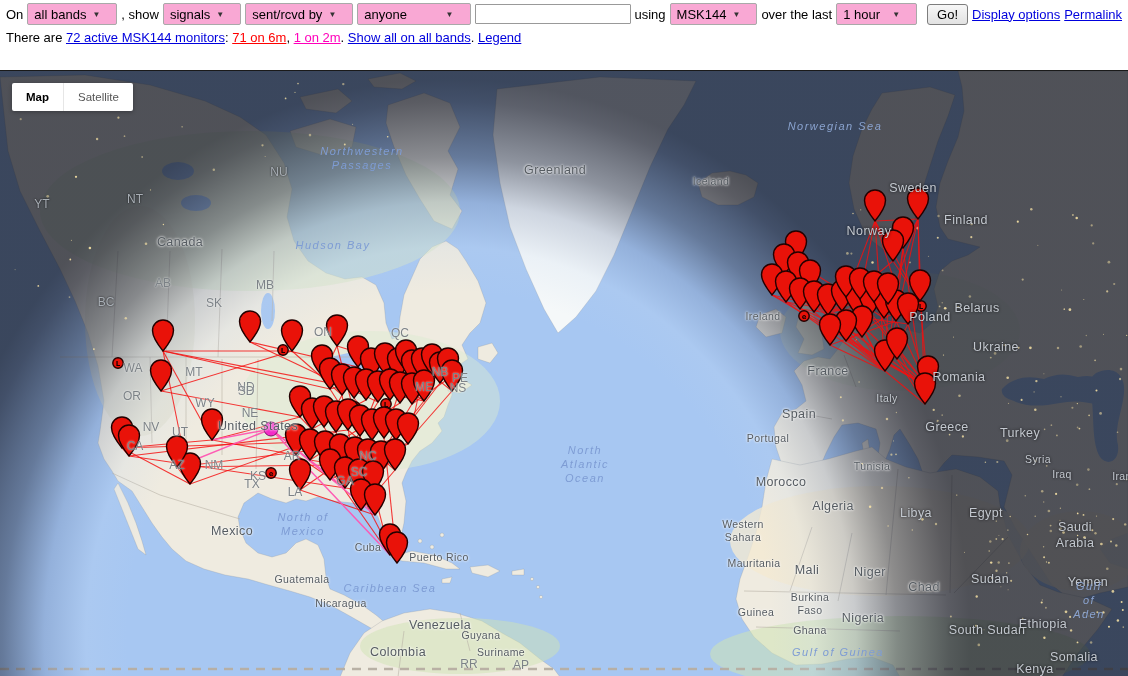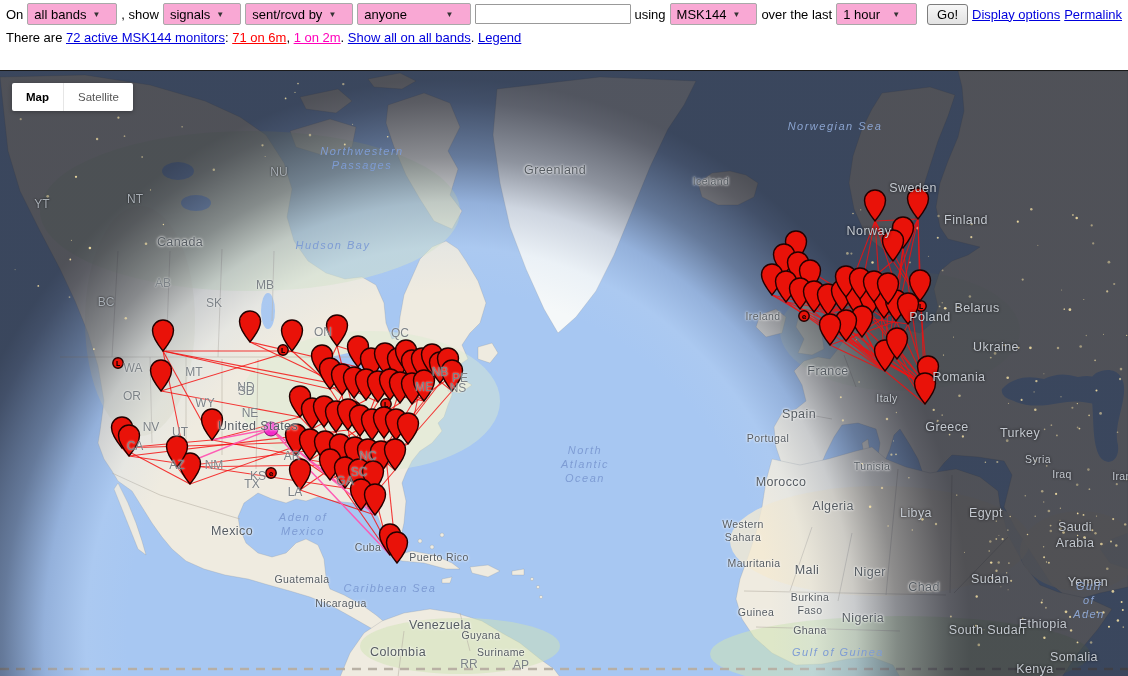--- a/index.html
+++ b/index.html
@@ -941,21 +941,21 @@
         <div class="mlab s" style="left: 345px; top: 410px;">GA</div>
         <div class="mlab s" style="left: 469px; top: 593px;">RR</div>
         <div class="mlab s" style="left: 521px; top: 594px;">AP</div>
         <div class="mlab w night" style="left: 835px; top: 56px;">Norwegian Sea</div>
         <div class="mlab w" style="left: 362px; top: 88px;">Northwestern
 Passages</div>
         <div class="mlab w" style="left: 333px; top: 175px;">Hudson Bay</div>
         <div class="mlab w" style="left: 585px; top: 394px;">North
 Atlantic
 Ocean</div>
-        <div class="mlab w" style="left: 303px; top: 454px;">Aden of
+        <div class="mlab w" style="left: 303px; top: 454px;">North of
 Mexico</div>
         <div class="mlab w" style="left: 390px; top: 518px;">Caribbean Sea</div>
         <div class="mlab w" style="left: 838px; top: 582px;">Gulf of Guinea</div>
         <div class="mlab w night" style="left: 1089px; top: 530px;">Gulf of Aden</div>
       </div>
 
     <div id="mctl">
       <div class="on">Map</div>
       <div class="sep"></div>
       <div>Satellite</div>

